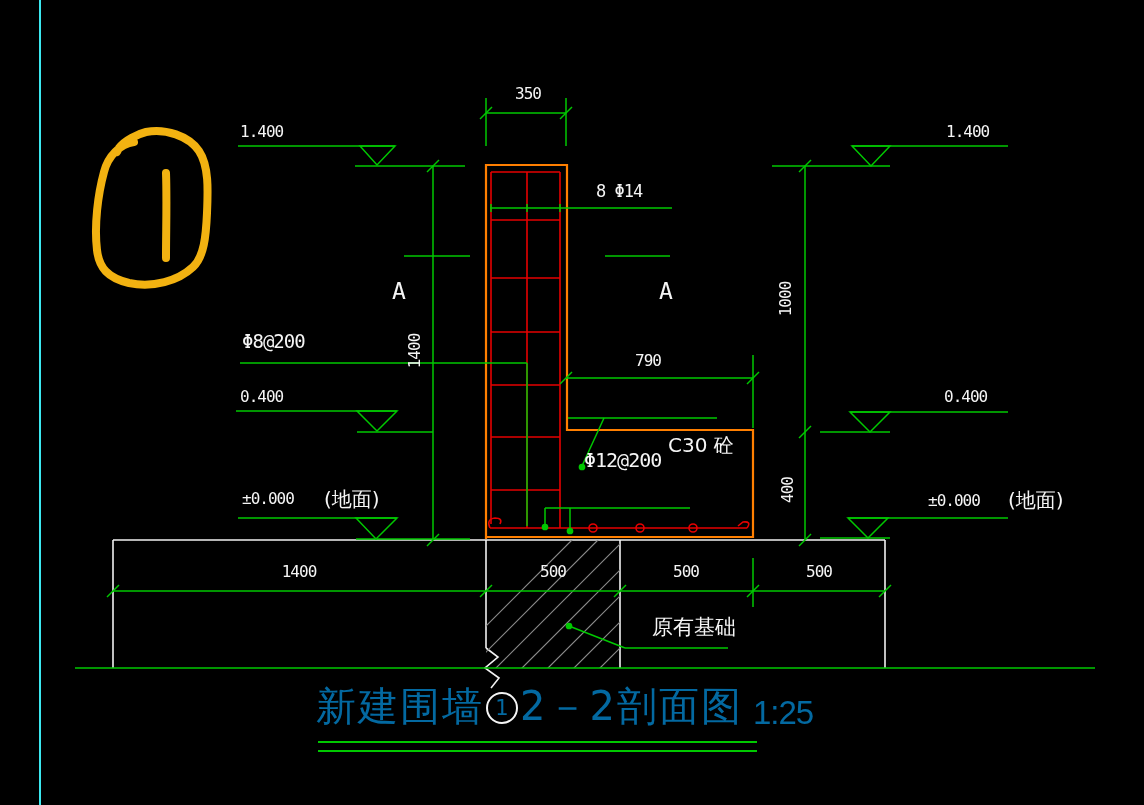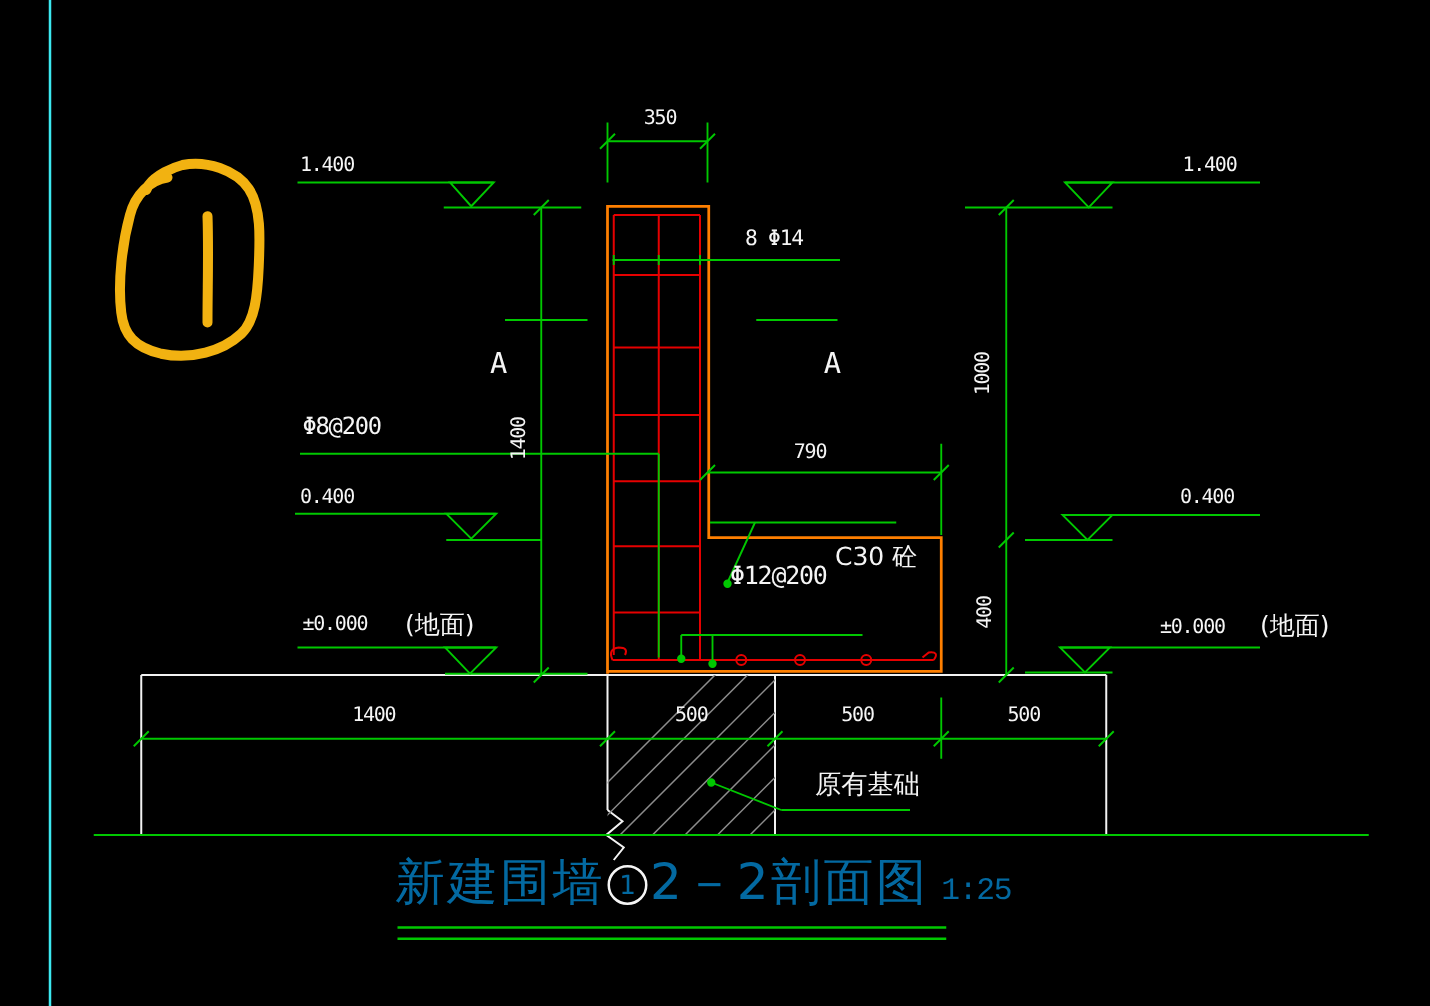--- a/index.html
+++ b/index.html
@@ -11,22 +11,22 @@
   .cjk{font-family:"DejaVu Sans","Liberation Sans",sans-serif;letter-spacing:0;}
   .rot{width:60px;height:20px;text-align:center;transform:rotate(-90deg);}
   .ctr{text-align:center;}
   .sectionA{font-size:23px;}
   #title-row{position:absolute;left:316px;top:680px;display:flex;align-items:flex-start;
              color:#0369a1;font-family:"DejaVu Sans","Liberation Sans",sans-serif;}
   #title-row .main{font-size:40px;line-height:52px;letter-spacing:2px;}
   #title-row .circled{box-sizing:border-box;width:32px;height:32px;border:2px solid #f5f5f5;
              border-radius:50%;display:flex;align-items:center;justify-content:center;
              font-size:21px;margin:12px 2px 0 2px;}
-  #title-row .scale{font-size:25px;line-height:46px;margin:10px 0 0 10px;
-             font-family:Liberation Mono, monospace;letter-spacing:-1px;}
+  #title-row .scale{font-size:33px;line-height:46px;margin:10px 0 0 10px;
+             font-family:Liberation Sans, sans-serif;letter-spacing:-1px;}
 </style>
 </head>
 <body>
 
 <div id="canvas">
 
   <svg width="1144" height="805" viewBox="0 0 1144 805">
     <defs>
       <clipPath id="hatchclip">
           <rect x="486" y="540" width="134" height="128"></rect>

